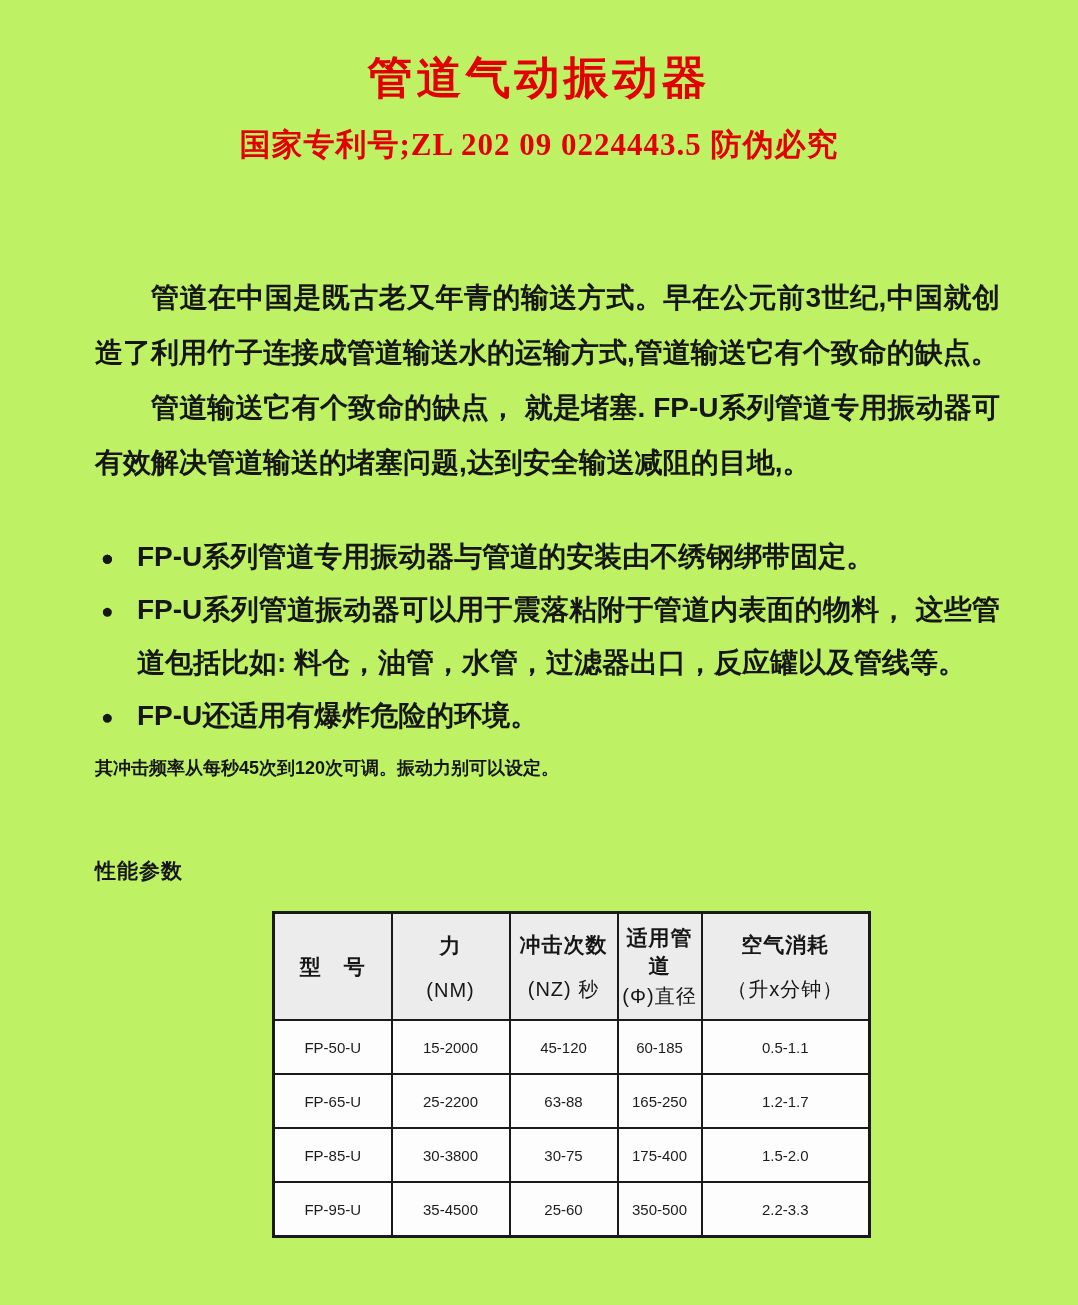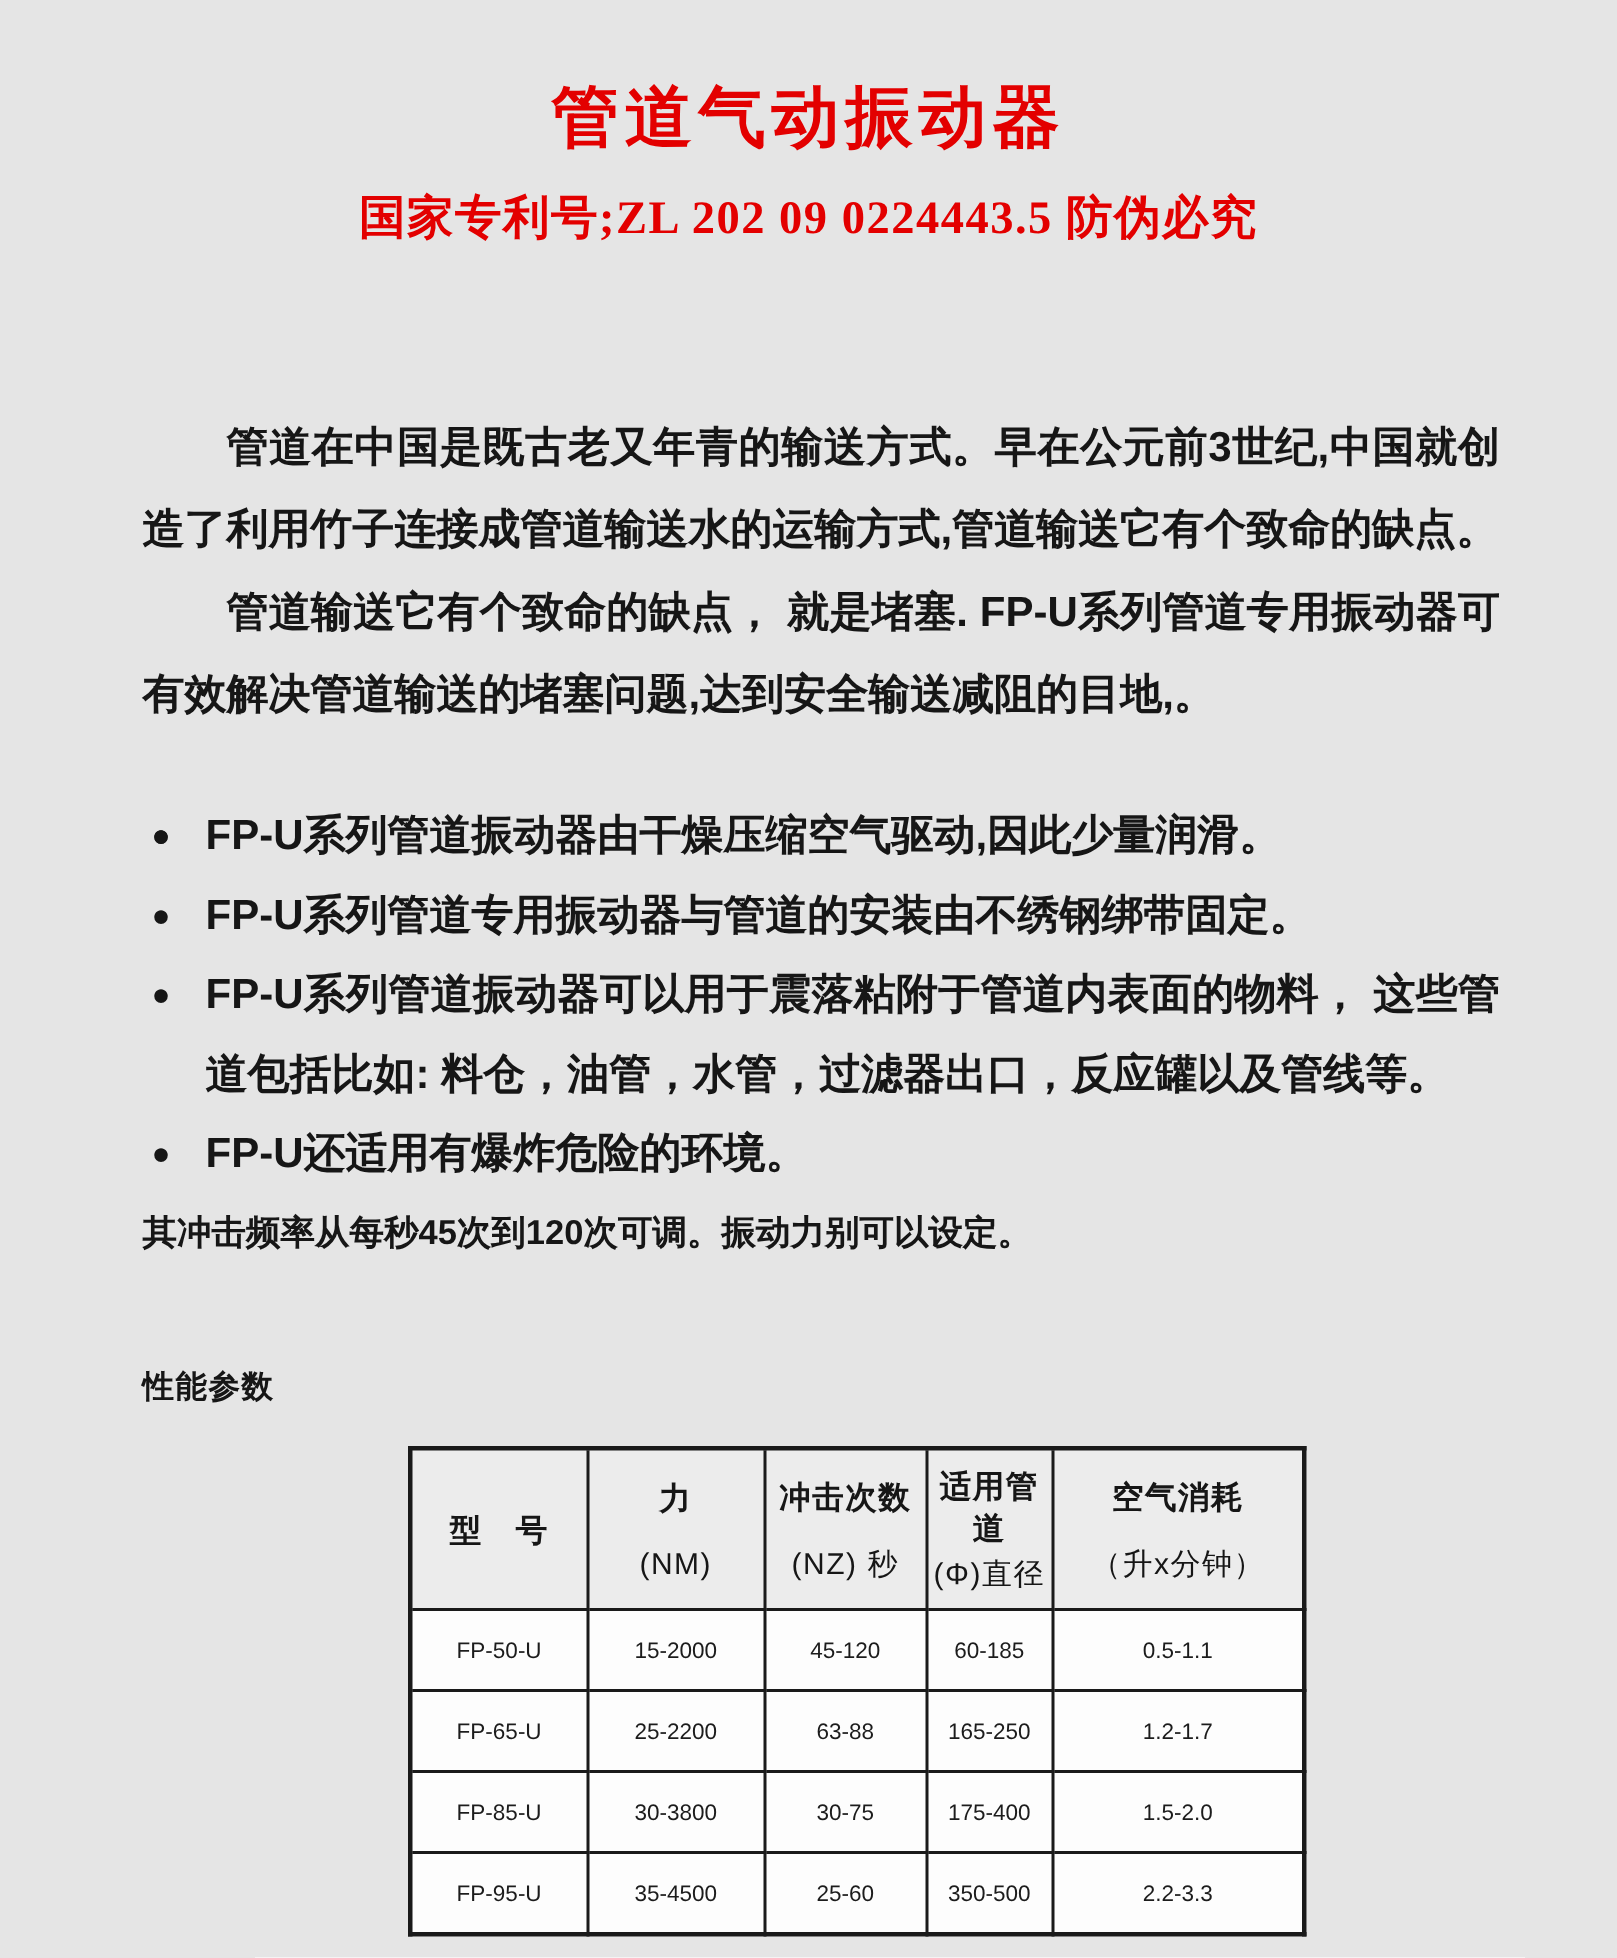--- a/index.html
+++ b/index.html
@@ -4,21 +4,21 @@
 <style>
   html, body {
     margin: 0;
     padding: 0;
     background: #ffffff;
   }
   .page {
     position: relative;
     width: 1078px;
     height: 1305px;
-    background: #e5e5e5;
+    background: #bef264;
     color: #161616;
     font-family: "Liberation Sans", "DejaVu Sans", sans-serif;
     overflow: hidden;
   }
   .doc-title {
     padding-top: 48px;
     text-align: center;
     font-family: "Liberation Serif", "DejaVu Serif", serif;
     font-size: 45px;
     font-weight: bold;
@@ -57,21 +57,21 @@
     text-align: justify;
   }
   .bullet-dot {
     position: absolute;
     left: 6px;
     top: 1px;
     font-size: 21px;
     font-weight: normal;
   }
   .frequency-note {
-    font-size: 23px;
+    font-size: 18px;
     font-weight: bold;
     line-height: 53px;
   }
   .params-label {
     margin: 62px 0 0 95px;
     font-size: 21px;
     font-weight: bold;
     letter-spacing: 1px;
   }
   .table-wrap {
@@ -134,21 +134,20 @@
   <div class="content">
     <p class="body-para">管道在中国是既古老又年青的输送方式。早在公元前3世纪,中国就创造了利用竹子连接成管道输送水的运输方式,管道输送它有个致命的缺点。</p>
     <p class="body-para">管道输送它有个致命的缺点， 就是堵塞. FP-U系列管道专用振动器可有效解决管道输送的堵塞问题,达到安全输送减阻的目地,。</p>
 
     <div class="bullet-list">
       <div class="bullet-item">
         <span class="bullet-dot">●</span>
       </div>
       <div class="bullet-item">
         <span class="bullet-dot">●</span>
-        <span>FP-U系列管道振动器由干燥压缩空气驱动,因此少量润滑。</span>
       </div>
       <div class="bullet-item">
         <span class="bullet-dot">●</span>
         <span>FP-U系列管道专用振动器与管道的安装由不绣钢绑带固定。</span>
       </div>
       <div class="bullet-item">
         <span class="bullet-dot">●</span>
         <span>FP-U系列管道振动器可以用于震落粘附于管道内表面的物料， 这些管道包括比如: 料仓，油管，水管，过滤器出口，反应罐以及管线等。</span>
       </div>
       <div class="bullet-item">

